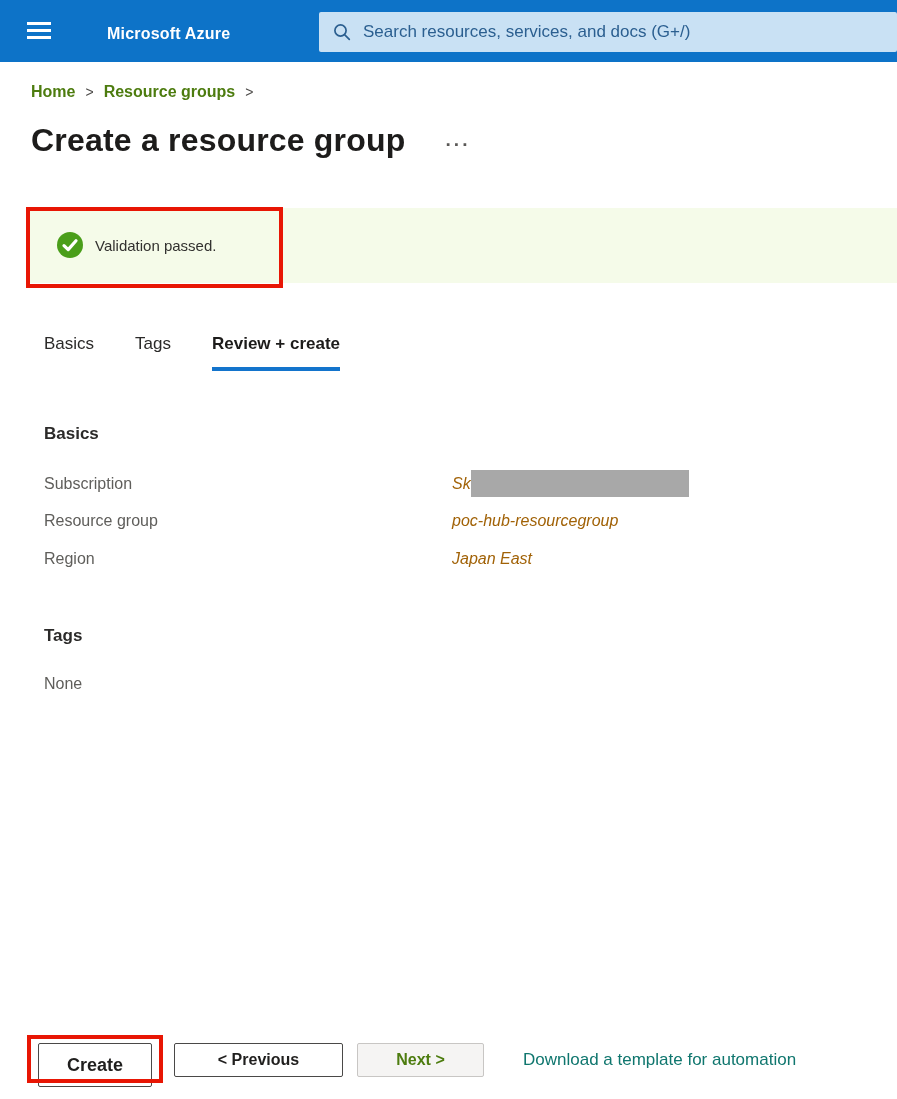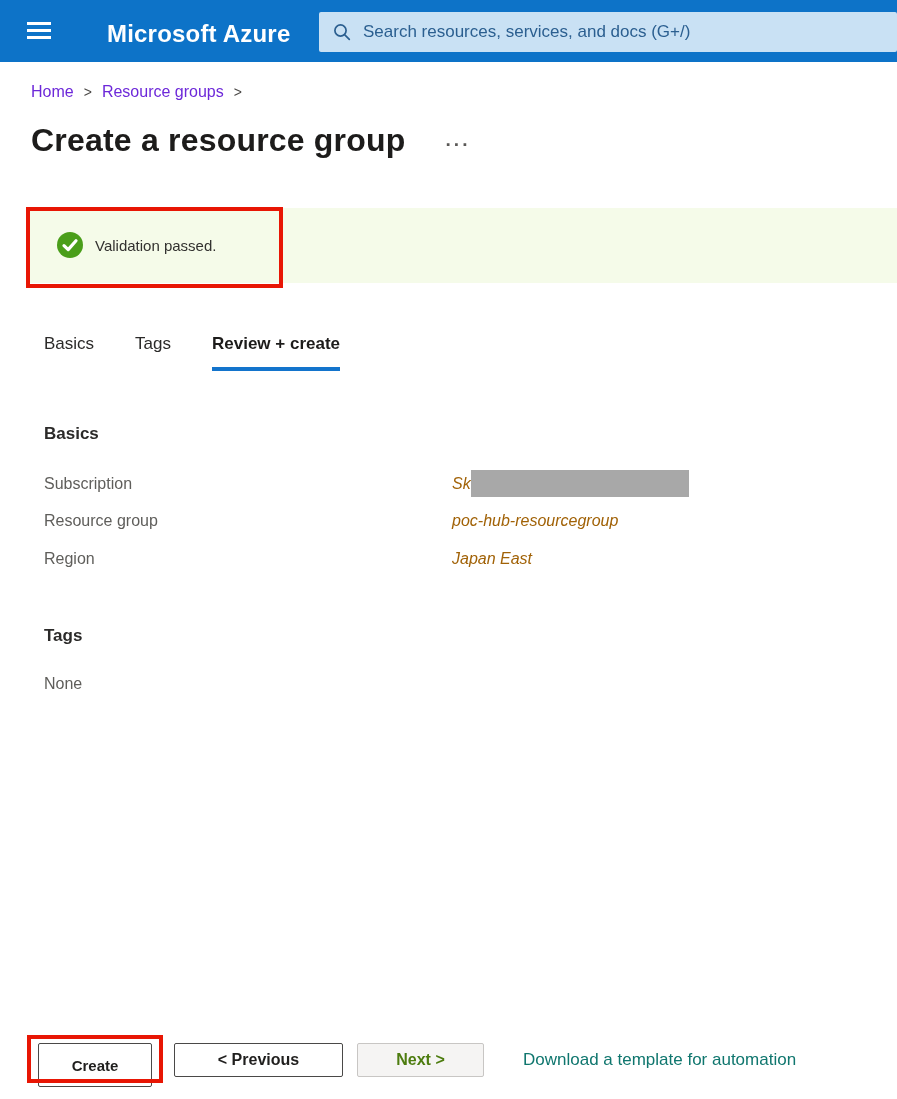--- a/index.html
+++ b/index.html
@@ -19,40 +19,40 @@
   }
   .hamburger {
     position:absolute; left:27px; top:22px; width:24px; height:17px;
     display:flex; flex-direction:column; justify-content:space-between;
     cursor:pointer;
   }
   .hamburger span { display:block; width:100%; height:2.6px; background:#ffffff; }
   .brand {
     position:absolute; left:107px; top:0; height:67px;
     display:flex; align-items:center;
-    color:#ffffff; font-size:24px; font-weight:700; letter-spacing:0.2px;
+    color:#ffffff; font-size:16px; font-weight:700; letter-spacing:0.2px;
   }
   .searchbox {
     position:absolute; left:319px; top:12px; width:578px; height:40px;
     background:#c9e1f4; border-radius:2px;
   }
   .searchbox svg { position:absolute; left:14px; top:11px; }
   .search-input {
     width:100%; height:100%; border:none; outline:none; background:transparent;
     padding:0 19px 0 44px; font-family:"Liberation Sans", sans-serif;
     font-size:17px; color:#2b5f90;
   }
   .search-input::placeholder { color:#2b5f90; opacity:1; }
 
   
   .breadcrumb {
     position:absolute; left:31px; top:83px; font-size:16px;
     display:flex; align-items:center;
   }
-  .breadcrumb a { color:#6d28d9; text-decoration:none; cursor:pointer; }
+  .breadcrumb a { color:#4d7c0f; text-decoration:none; cursor:pointer;font-weight:bold; }
   .crumb-sep { color:#4c4a48; margin:0 10px; font-size:14px; }
 
   
   .title-row { position:absolute; left:31px; top:122px; display:flex; align-items:center; }
   .page-title { font-size:32px; font-weight:700; color:#1d1c1b; letter-spacing:0.2px; }
   .more-btn {
     margin-left:40px; color:#5a5856; font-size:19px; letter-spacing:2px;
     font-weight:700; cursor:pointer; line-height:19px; padding-top:8px;
   }
 
@@ -92,21 +92,21 @@
     margin-left:0px;
   }
   .tags-none { position:absolute; left:44px; top:675px; font-size:16px; color:#5f5e5b; }
 
   
   .footer { position:absolute; left:0; top:1043px; width:897px; height:36px; }
   .btn {
     position:absolute; top:0; height:44px; display:flex; align-items:center;
     justify-content:center; background:#ffffff; border:1.5px solid #4a4948;
     border-radius:2px; font-family:"Liberation Sans", sans-serif;
-    font-size:15px; font-weight:700; color:#201f1e; cursor:pointer;
+    font-size:18px; font-weight:700; color:#201f1e; cursor:pointer;
   }
   .btn-create   { left:38px;  width:114px; }
   .btn-previous { left:174px; width:169px; height:34px; font-size:16px; }
   .btn-next {
     left:357px; width:127px; height:34px; font-size:16px;
     background:#f5f4f3; border:1px solid #c8c6c4; color:#4d7c0f; cursor:default;
   }
   .annotation-create { left:27px; top:-8px; width:136px; height:48px; }
   .automation-link {
     position:absolute; left:523px; top:0; height:34px; display:flex; align-items:center;

